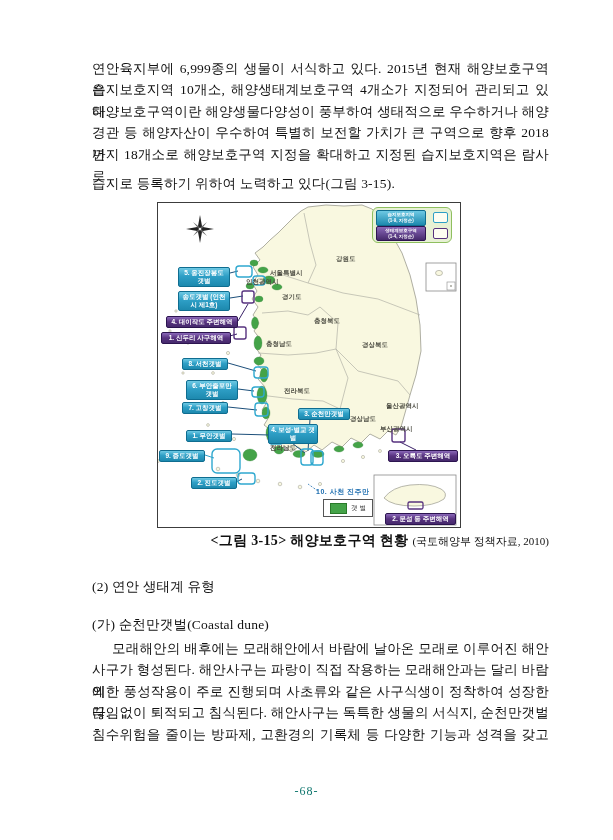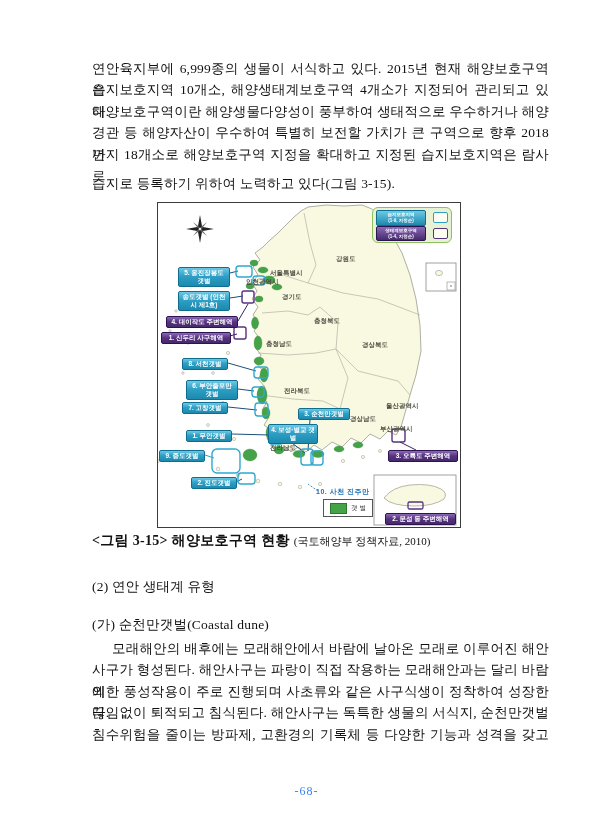--- a/index.html
+++ b/index.html
@@ -54,24 +54,24 @@
     width:48px; border-radius:2px; color:#fff; text-align:center;
     font-family:"Liberation Sans","DejaVu Sans",sans-serif; font-weight:bold;
     font-size:4.5px; line-height:1.3; padding:1px 0;
   }
   .chip.cy { background:linear-gradient(#6ec9e4,#1d89ae); border:1px solid #0f6d90; }
   .chip.pu { background:linear-gradient(#8a68b8,#462a6c); border:1px solid #2c1450; }
   .keybox { width:13px; height:9px; background:#fdfdf2; border-radius:2px; }
   .keybox.cy { border:1.6px solid #2e9fc6; }
   .keybox.pu { border:1.6px solid #57327f; }
 
-  .caption { position:absolute; left:92px; top:531px; width:457px; text-align:left; }
+  .caption { position:absolute; left:92px; top:531px; width:457px; text-align:right; }
   .caption .main { font-size:14px; font-weight:bold; letter-spacing:0.3px; }
   .caption .src { font-size:11px; font-weight:normal; }
-  .pagenum { position:absolute; left:0; top:784px; width:613px; text-align:center; font-size:12px; color:#3b82f6; letter-spacing:1px; }
+  .pagenum { position:absolute; left:0; top:784px; width:613px; text-align:center; font-size:12px; color:#0f766e; letter-spacing:1px; }
 </style>
 </head>
 <body>
 
 <div class="page">
 
   <div class="bodytext" style="top:58px;">
     <div class="jline">연안육지부에 6,999종의 생물이 서식하고 있다. 2015년 현재 해양보호구역은</div>
     <div class="jline">습지보호지역 10개소, 해양생태계보호구역 4개소가 지정되어 관리되고 있다.</div>
     <div class="jline">해양보호구역이란 해양생물다양성이 풍부하여 생태적으로 우수하거나 해양</div>

